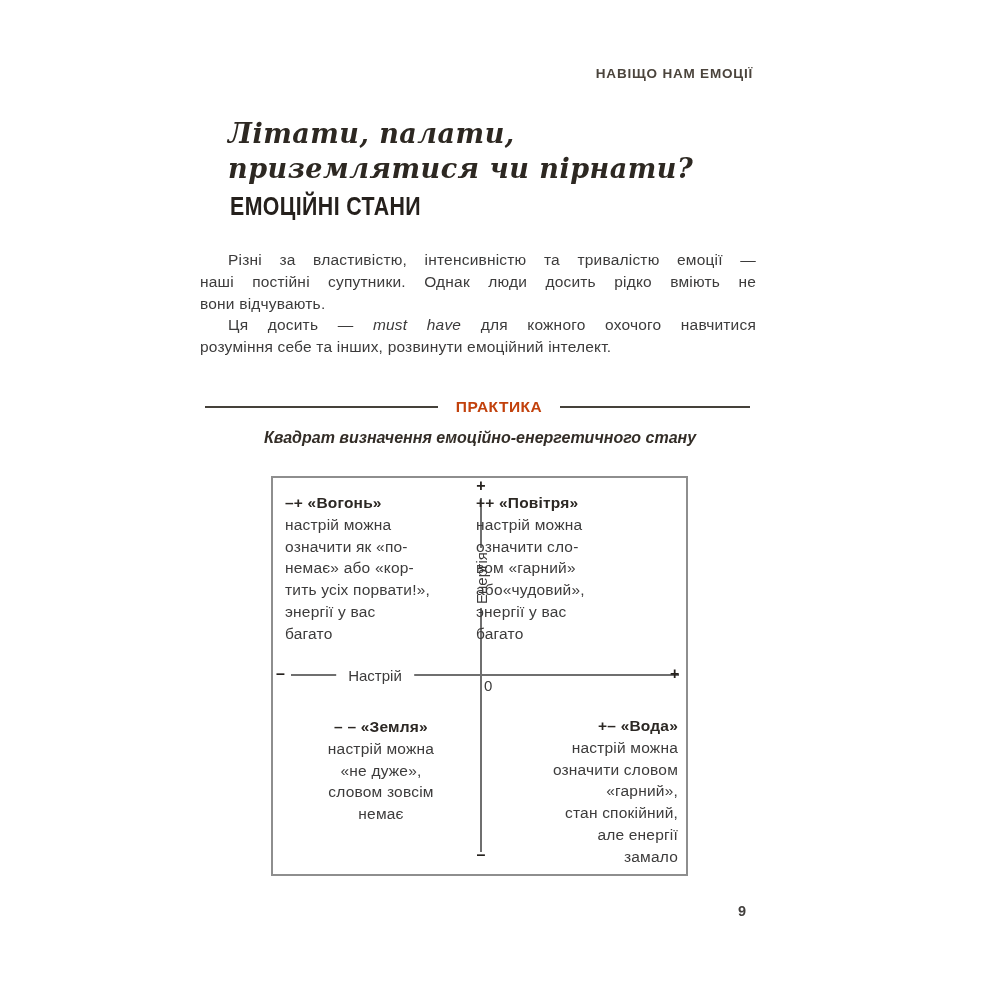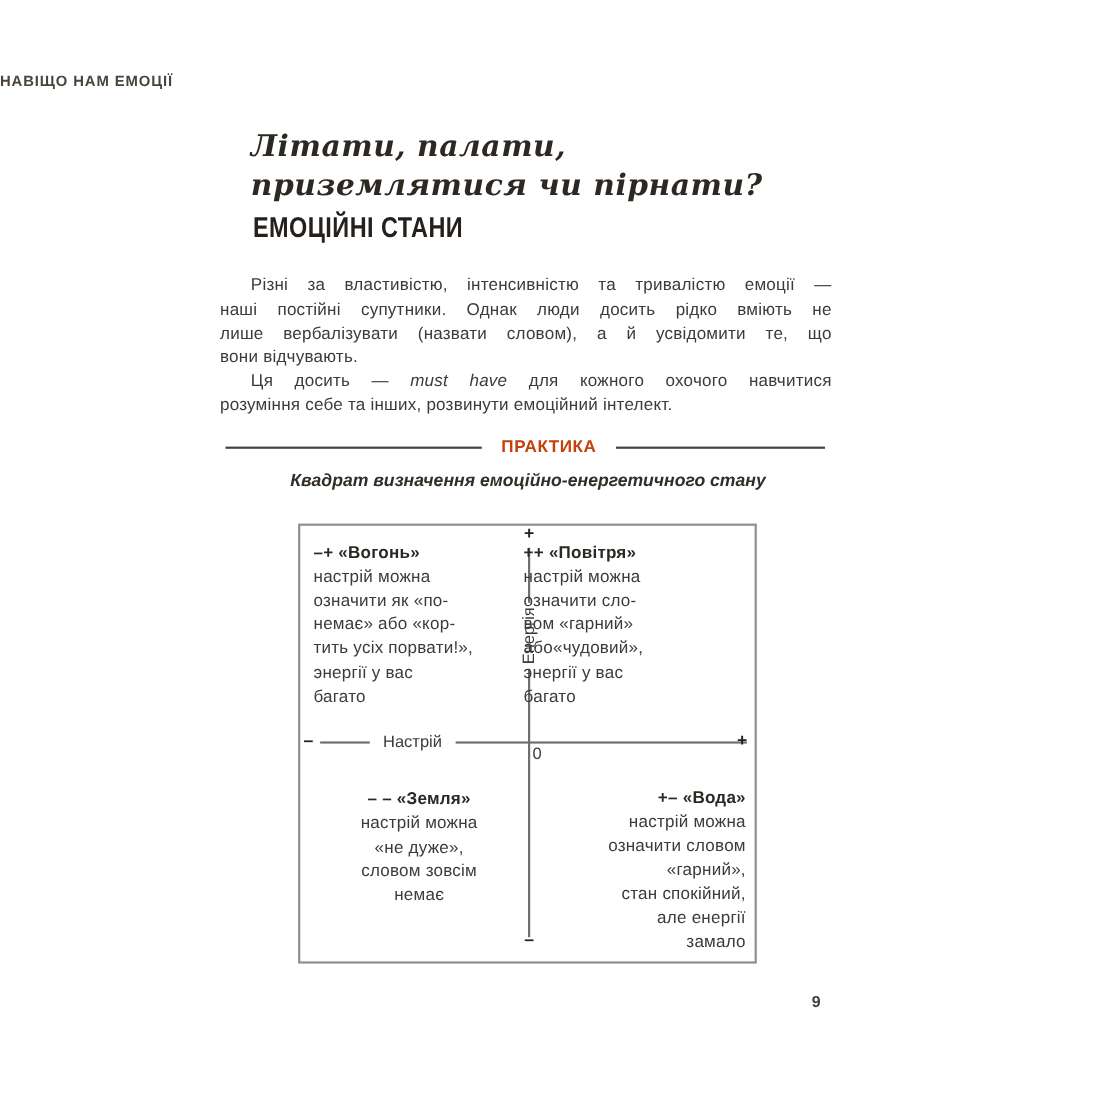--- a/index.html
+++ b/index.html
@@ -1,19 +1,19 @@
 <!DOCTYPE html>
 <html><head>
 <meta charset="utf-8">
 <style>
   html,body{margin:0;padding:0;background:#fff;}
   .page{position:relative;width:1000px;height:1000px;background:#ffffff;
         font-family:"Liberation Sans",sans-serif;color:#3c3b3b;overflow:hidden;}
 
-  .running-head{position:absolute;top:66px;left:0;width:753px;
+  .running-head{position:absolute;top:66px;left:0;width:753px;text-align:right;
         font-weight:bold;font-size:13.5px;letter-spacing:0.8px;color:#4b443c;}
 
   .script-title{position:absolute;left:228px;top:116px;
         font-family:"DejaVu Serif",serif;font-style:italic;font-weight:bold;
         font-size:27px;line-height:35px;color:#2d2822;letter-spacing:0.5px;}
 
   .main-heading{position:absolute;left:230px;top:191px;font-weight:bold;
         font-size:26px;color:#25201c;white-space:nowrap;
         transform:scaleX(0.82);transform-origin:left center;letter-spacing:0.5px;}
 
@@ -68,21 +68,20 @@
   <div class="script-title">
     <div>Літати, палати,</div>
     <div>приземлятися чи пірнати?</div>
   </div>
 
   <div class="main-heading">ЕМОЦІЙНІ СТАНИ</div>
 
   <div class="intro">
     <div class="bline jline ind">Різні за властивістю, інтенсивністю та тривалістю емоції —</div>
     <div class="bline jline">наші постійні супутники. Однак люди досить рідко вміють не</div>
-    <div class="bline jline">лише вербалізувати (назвати словом), а й усвідомити те, що</div>
     <div class="bline">вони відчувають.</div>
     <div class="bline jline ind"><span>Ця досить — </span><span class="it">must have</span><span> для кожного охочого навчитися</span></div>
     <div class="bline">розуміння себе та інших, розвинути емоційний інтелект.</div>
   </div>
 
   <div class="divider-line div-left"></div>
   <div class="divider-label">ПРАКТИКА</div>
   <div class="divider-line div-right"></div>
 
   <div class="subtitle">Квадрат визначення емоційно-енергетичного стану</div>

